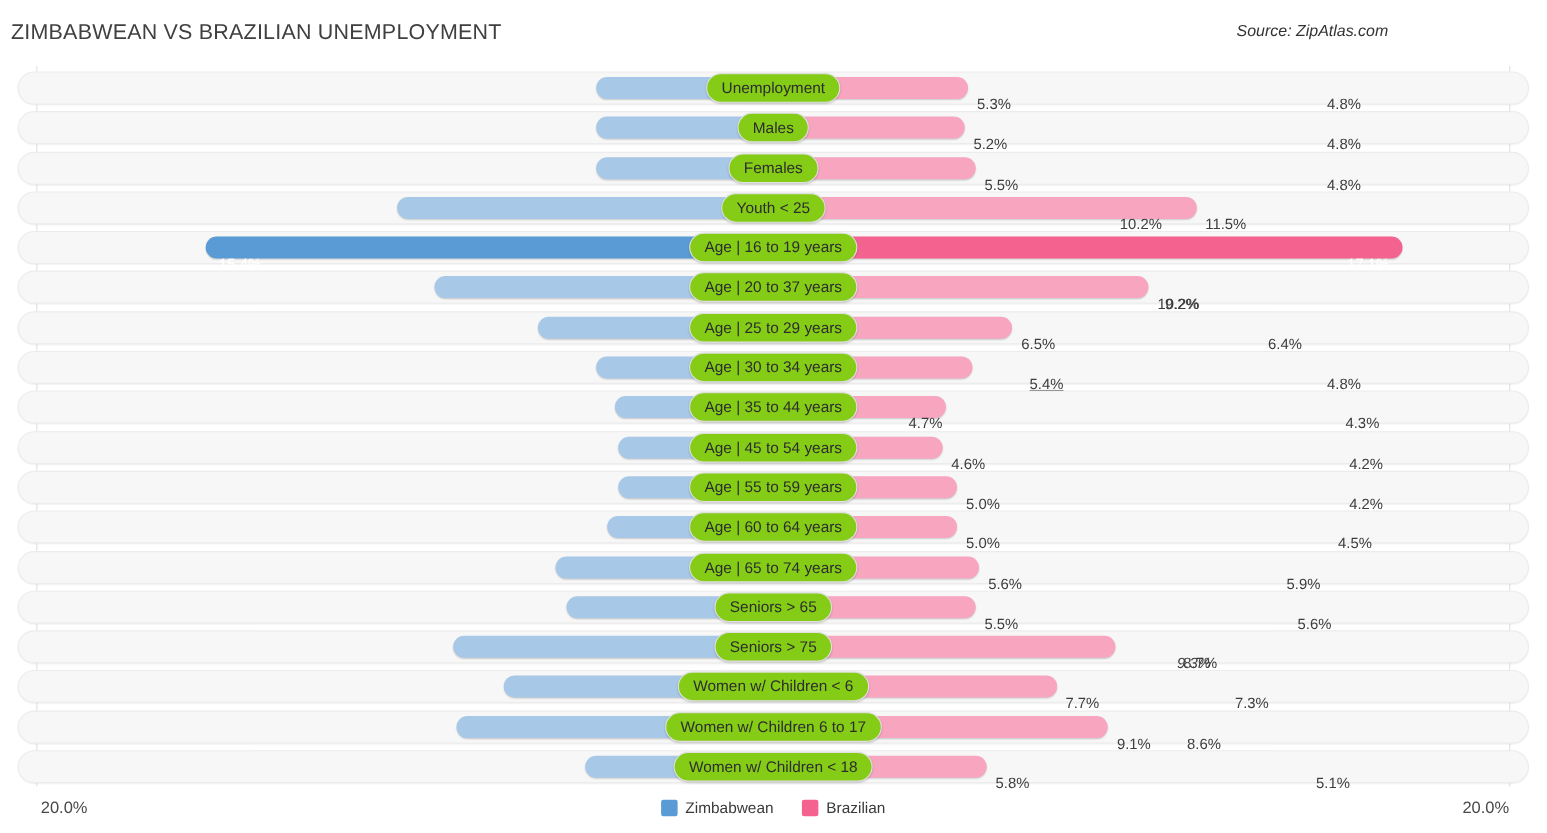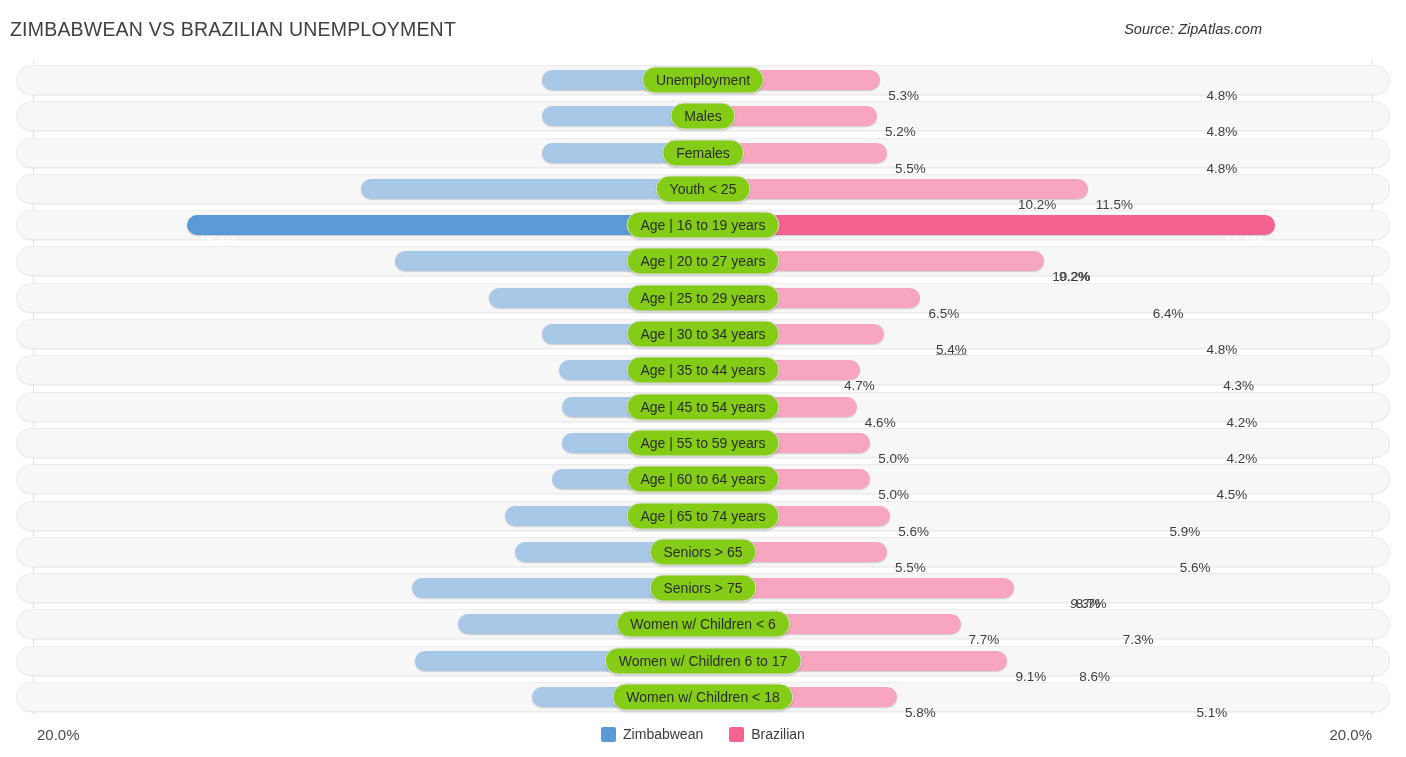--- a/index.html
+++ b/index.html
@@ -177,21 +177,21 @@
           <div class="val val-left inside" style="left: 199.1px;">15.4%</div>
           <div class="val val-right inside" style="right: 143.005px;">17.1%</div>
           <div class="center-label">Age | 16 to 19 years</div>
         </div>
         <div class="row">
           <div class="track"></div>
           <div class="bar bar-left" style="width: 308.2px;"></div>
           <div class="bar bar-right" style="width: 341.19px;"></div>
           <div class="val val-left" style="right: 316.2px; left: auto;">9.2%</div>
           <div class="val val-right" style="left: 1052.19px;">10.2%</div>
-          <div class="center-label">Age | 20 to 27 years</div>
+          <div class="center-label">Age | 20 to 37 years</div>
         </div>
         <div class="row">
           <div class="track"></div>
           <div class="bar bar-left" style="width: 214.4px;"></div>
           <div class="bar bar-right" style="width: 217.425px;"></div>
           <div class="val val-left" style="right: 222.4px; left: auto;">6.4%</div>
           <div class="val val-right" style="left: 928.425px;">6.5%</div>
           <div class="center-label">Age | 25 to 29 years</div>
         </div>
         <div class="row">
@@ -200,21 +200,21 @@
           <div class="bar bar-right" style="width: 180.63px;"></div>
           <div class="val val-left" style="right: 168.8px; left: auto;">4.8%</div>
           <div class="val val-right" style="left: 936px; text-decoration: underline;">5.4%</div>
           <div class="center-label">Age | 30 to 34 years</div>
         </div>
         <div class="row">
           <div class="track"></div>
           <div class="bar bar-left" style="width: 144.05px;"></div>
           <div class="bar bar-right" style="width: 157.215px;"></div>
           <div class="val val-left" style="right: 152.05px; left: auto;">4.3%</div>
-          <div class="val val-right" style="left: 844px;">4.7%</div>
+          <div class="val val-right" style="left: 826px;">4.7%</div>
           <div class="center-label">Age | 35 to 44 years</div>
         </div>
         <div class="row">
           <div class="track"></div>
           <div class="bar bar-left" style="width: 140.7px;"></div>
           <div class="bar bar-right" style="width: 153.87px;"></div>
           <div class="val val-left" style="right: 148.7px; left: auto;">4.2%</div>
           <div class="val val-right" style="left: 864.87px;">4.6%</div>
           <div class="center-label">Age | 45 to 54 years</div>
         </div>

